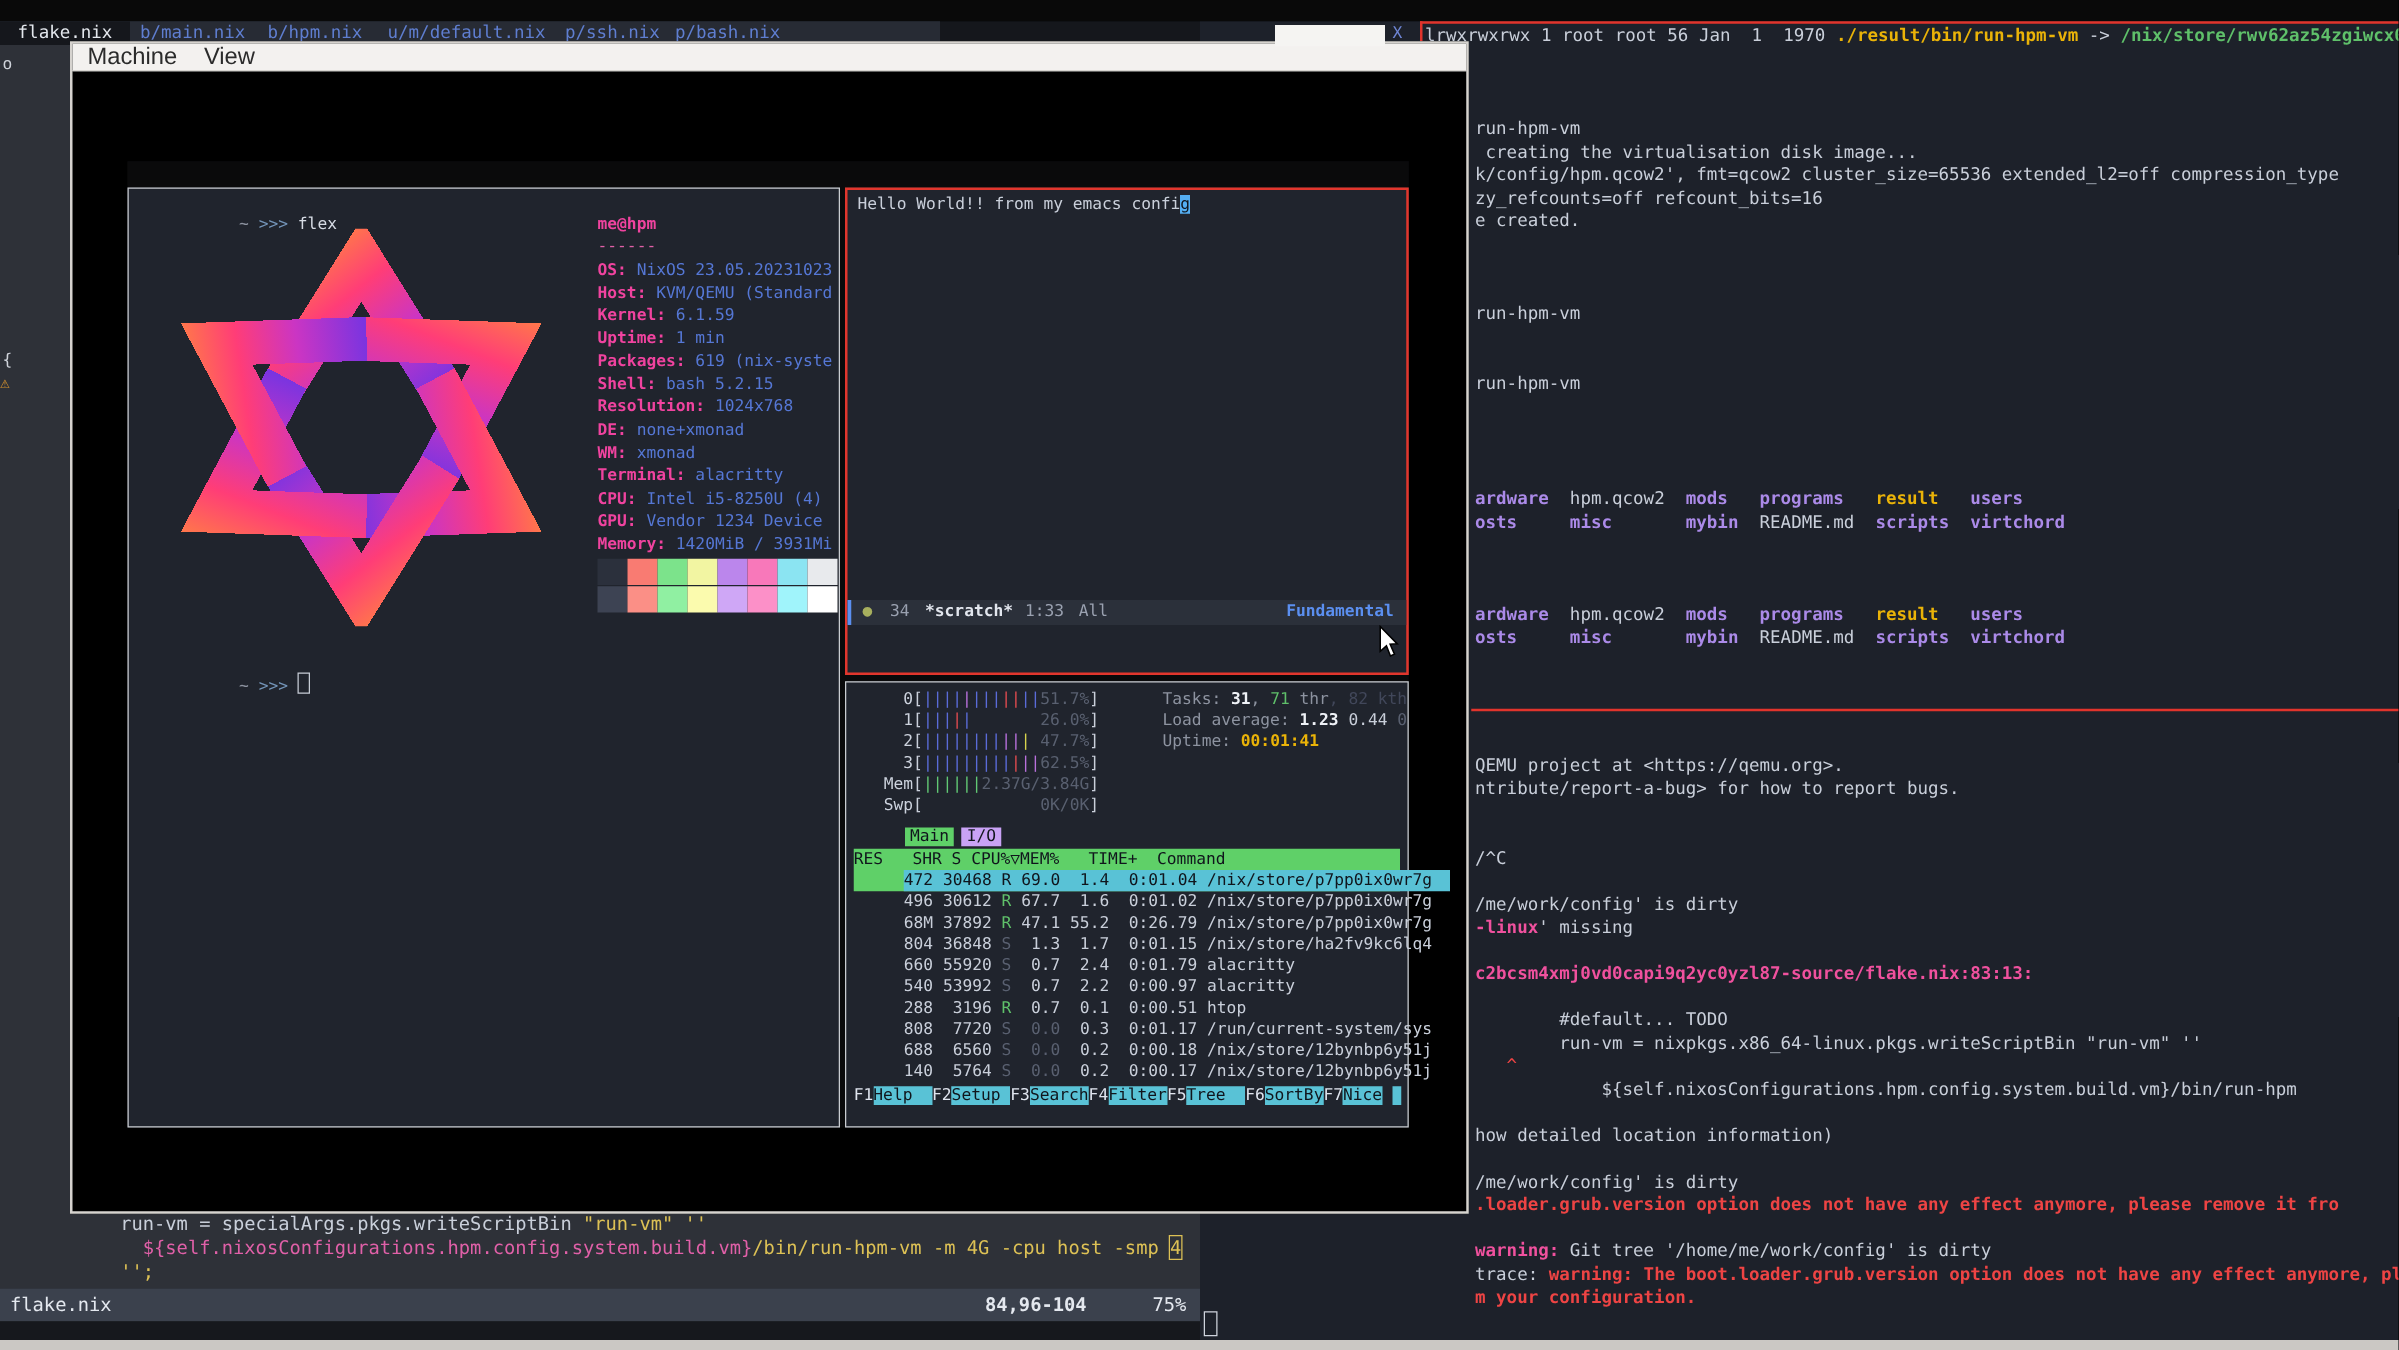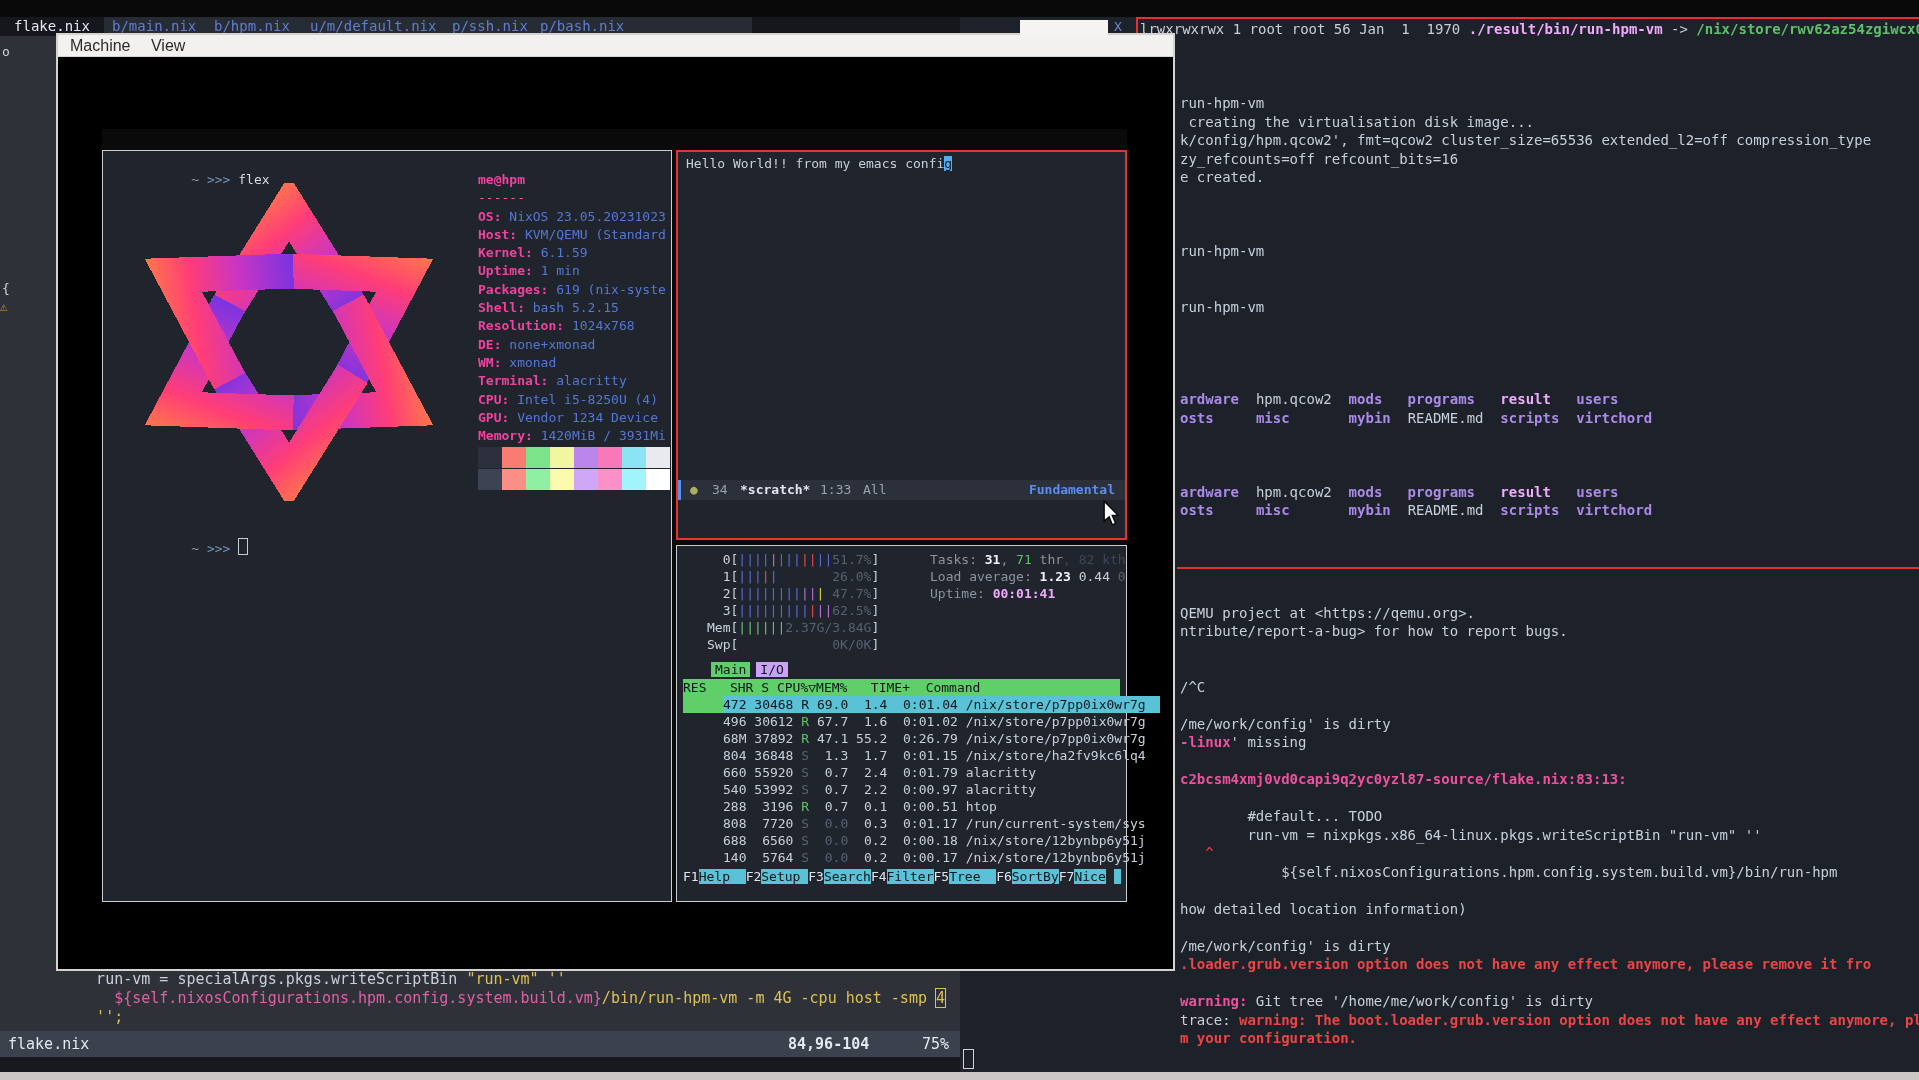--- a/index.html
+++ b/index.html
@@ -8,21 +8,21 @@
   .abs{position:absolute;}
   .ui{font-family:"Liberation Sans",sans-serif;}
   .tl{white-space:pre;}
   .lh18 .tl{height:18.5px;line-height:18.5px;}
   .lh183 .tl{height:18.3px;line-height:18.3px;}
   .lh17 .tl{height:17px;line-height:17px;margin-left:24px;}
   .lh19 .tl{height:19px;line-height:19px;}
   
   .t{color:#c9cfda}.whiteb{color:#eef1f6;font-weight:bold}.gray{color:#8d93a0}
   .dim{color:#596070}.dim2{color:#41475a}
-  .green{color:#5fc06a}.greenb{color:#5fc06a;font-weight:bold}.cyanb{color:#f0abfc;font-weight:bold}.pink{color:#e060a8}.pinkb{color:#f0519e;font-weight:bold}
+  .green{color:#5fc06a}.greenb{color:#5fc06a;font-weight:bold}.cyanb{color:#eab308;font-weight:bold}.pink{color:#e060a8}.pinkb{color:#f0519e;font-weight:bold}
   .red{color:#ee4444}.redb{color:#ee4444;font-weight:bold}
   .yellow{color:#ddc155}.yelcur{color:#ddc155;outline:1px solid #ddc155}
   .violet{color:#ab8ae8;font-weight:bold}
   .nl{color:#f0439f;font-weight:bold}.nv{color:#5577d5}
   .cnum{color:#ccd2dd}
   .bb{color:#5a6bd8}.br{color:#e04b50}.bm{color:#b870dc}.by{color:#d8d44e}.bgx{color:#61c874}
   .fk{color:#dfe4ee}.fl{background:#59c2d6;color:#10151c}
   .hsel{background:#59c2d6;color:#10151c;width:437px}
   .hhdr{background:#5fd068;color:#10151c;width:437px;white-space:pre;height:34px;line-height:17px;}
   .tabmain{background:#5fd068;color:#10151c;padding:0 4px}
@@ -44,21 +44,21 @@
   #host-terminal{left:960px;top:17px;width:959px;height:1063px;background:#1d212a;font-size:14px;}
   #term-top{left:180px;top:3px;width:779px;overflow:hidden;}
   #term-top .tl{padding-left:40px;}
   #term-top .tl:first-child{padding-left:0;}
   #term-bottom{left:220px;top:568px;width:739px;overflow:hidden;}
   .redline{position:absolute;background:#e1342c;}
   #term-cursor{left:3px;top:1032px;width:9px;height:18px;border:1px solid #cfd4dd;}
   
   #qemu-window{left:56px;top:33px;width:1115px;height:934px;border:2px solid #d6d3cf;background:#000;}
   #qemu-menubar{left:0;top:0;width:100%;height:21px;background:#f3f1ef;border-bottom:1px solid #d8d5d1;
-    font-size:16px;line-height:21px;color:#2b2b2b;}
+    font-size:19px;line-height:21px;color:#2b2b2b;}
   .menu-item{display:inline-block;padding:0 8px;}
   #vm-screen{left:44px;top:94px;width:1025px;height:773px;background:#0a0a0b;}
   #vm-xmobar{left:0;top:0;width:1025px;height:19px;background:#0a0a0b;font-size:13px;line-height:19px;}
   .xm-left{position:absolute;left:4px;top:0;white-space:pre;}
   .xm-right{position:absolute;right:4px;top:0;white-space:pre;}
   #vm-left-pane{left:0;top:21px;width:570px;height:752px;background:#20242d;border:1px solid #c9ccd1;box-sizing:border-box;}
   #vm-emacs-pane{left:574px;top:21px;width:451px;height:390px;background:#20242d;border:2px solid #e2362d;box-sizing:border-box;}
   #vm-htop-pane{left:574px;top:416px;width:451px;height:357px;background:#20242d;border:1px solid #c9ccd1;box-sizing:border-box;font-size:13px;}
   .prompt{position:absolute;font-size:13px;white-space:pre;color:#d6dbe4;}
   .chev{color:#7394b8}.tilde{color:#8d93a0}
@@ -70,21 +70,21 @@
   #emacs-modeline{left:0;bottom:38px;width:100%;height:20px;background:#2b303a;font-size:13px;line-height:20px;}
   #ml-bar{position:absolute;left:0;top:0;width:3px;height:20px;background:#5b8ff0;}
   #ml-dot{position:absolute;left:12px;color:#a7af5e;}
   #ml-num{position:absolute;left:34px;color:#9aa1b0;}
   #ml-buf{position:absolute;left:62px;color:#e2e6ee;font-weight:bold;}
   #ml-pos{position:absolute;left:142px;color:#9aa1b0;}
   #ml-scroll{position:absolute;left:185px;color:#9aa1b0;}
   #ml-mode{position:absolute;right:10px;color:#5b8ff0;font-weight:bold;}
   #htop-meters{left:6px;top:5px;}
   #htop-stats{left:229px;top:5px;}
-  #htop-tabs{left:6px;top:115px;height:17px;line-height:17px;padding-left:28px;}
+  #htop-tabs{left:19px;top:115px;height:17px;line-height:17px;padding-left:28px;}
   #htop-header{left:6px;top:133px;}
   #htop-rows{left:22px;top:150px;}
   #htop-fnbar{left:6px;top:322px;white-space:pre;height:17px;line-height:17px;}
   
   #white-deco{left:1020px;top:20px;width:88px;height:17px;background:#f5f4f2;}
   #close-x{left:1114px;top:19px;font-size:13px;color:#6f86d6;}
   #bottom-strip{left:0;top:1072px;width:1919px;height:8px;background:#cbc8c4;}
   #status-pos{position:absolute;left:788px;font-weight:bold;}
   #status-pct{position:absolute;left:922px;}
   #status-file{position:absolute;left:8px;}

